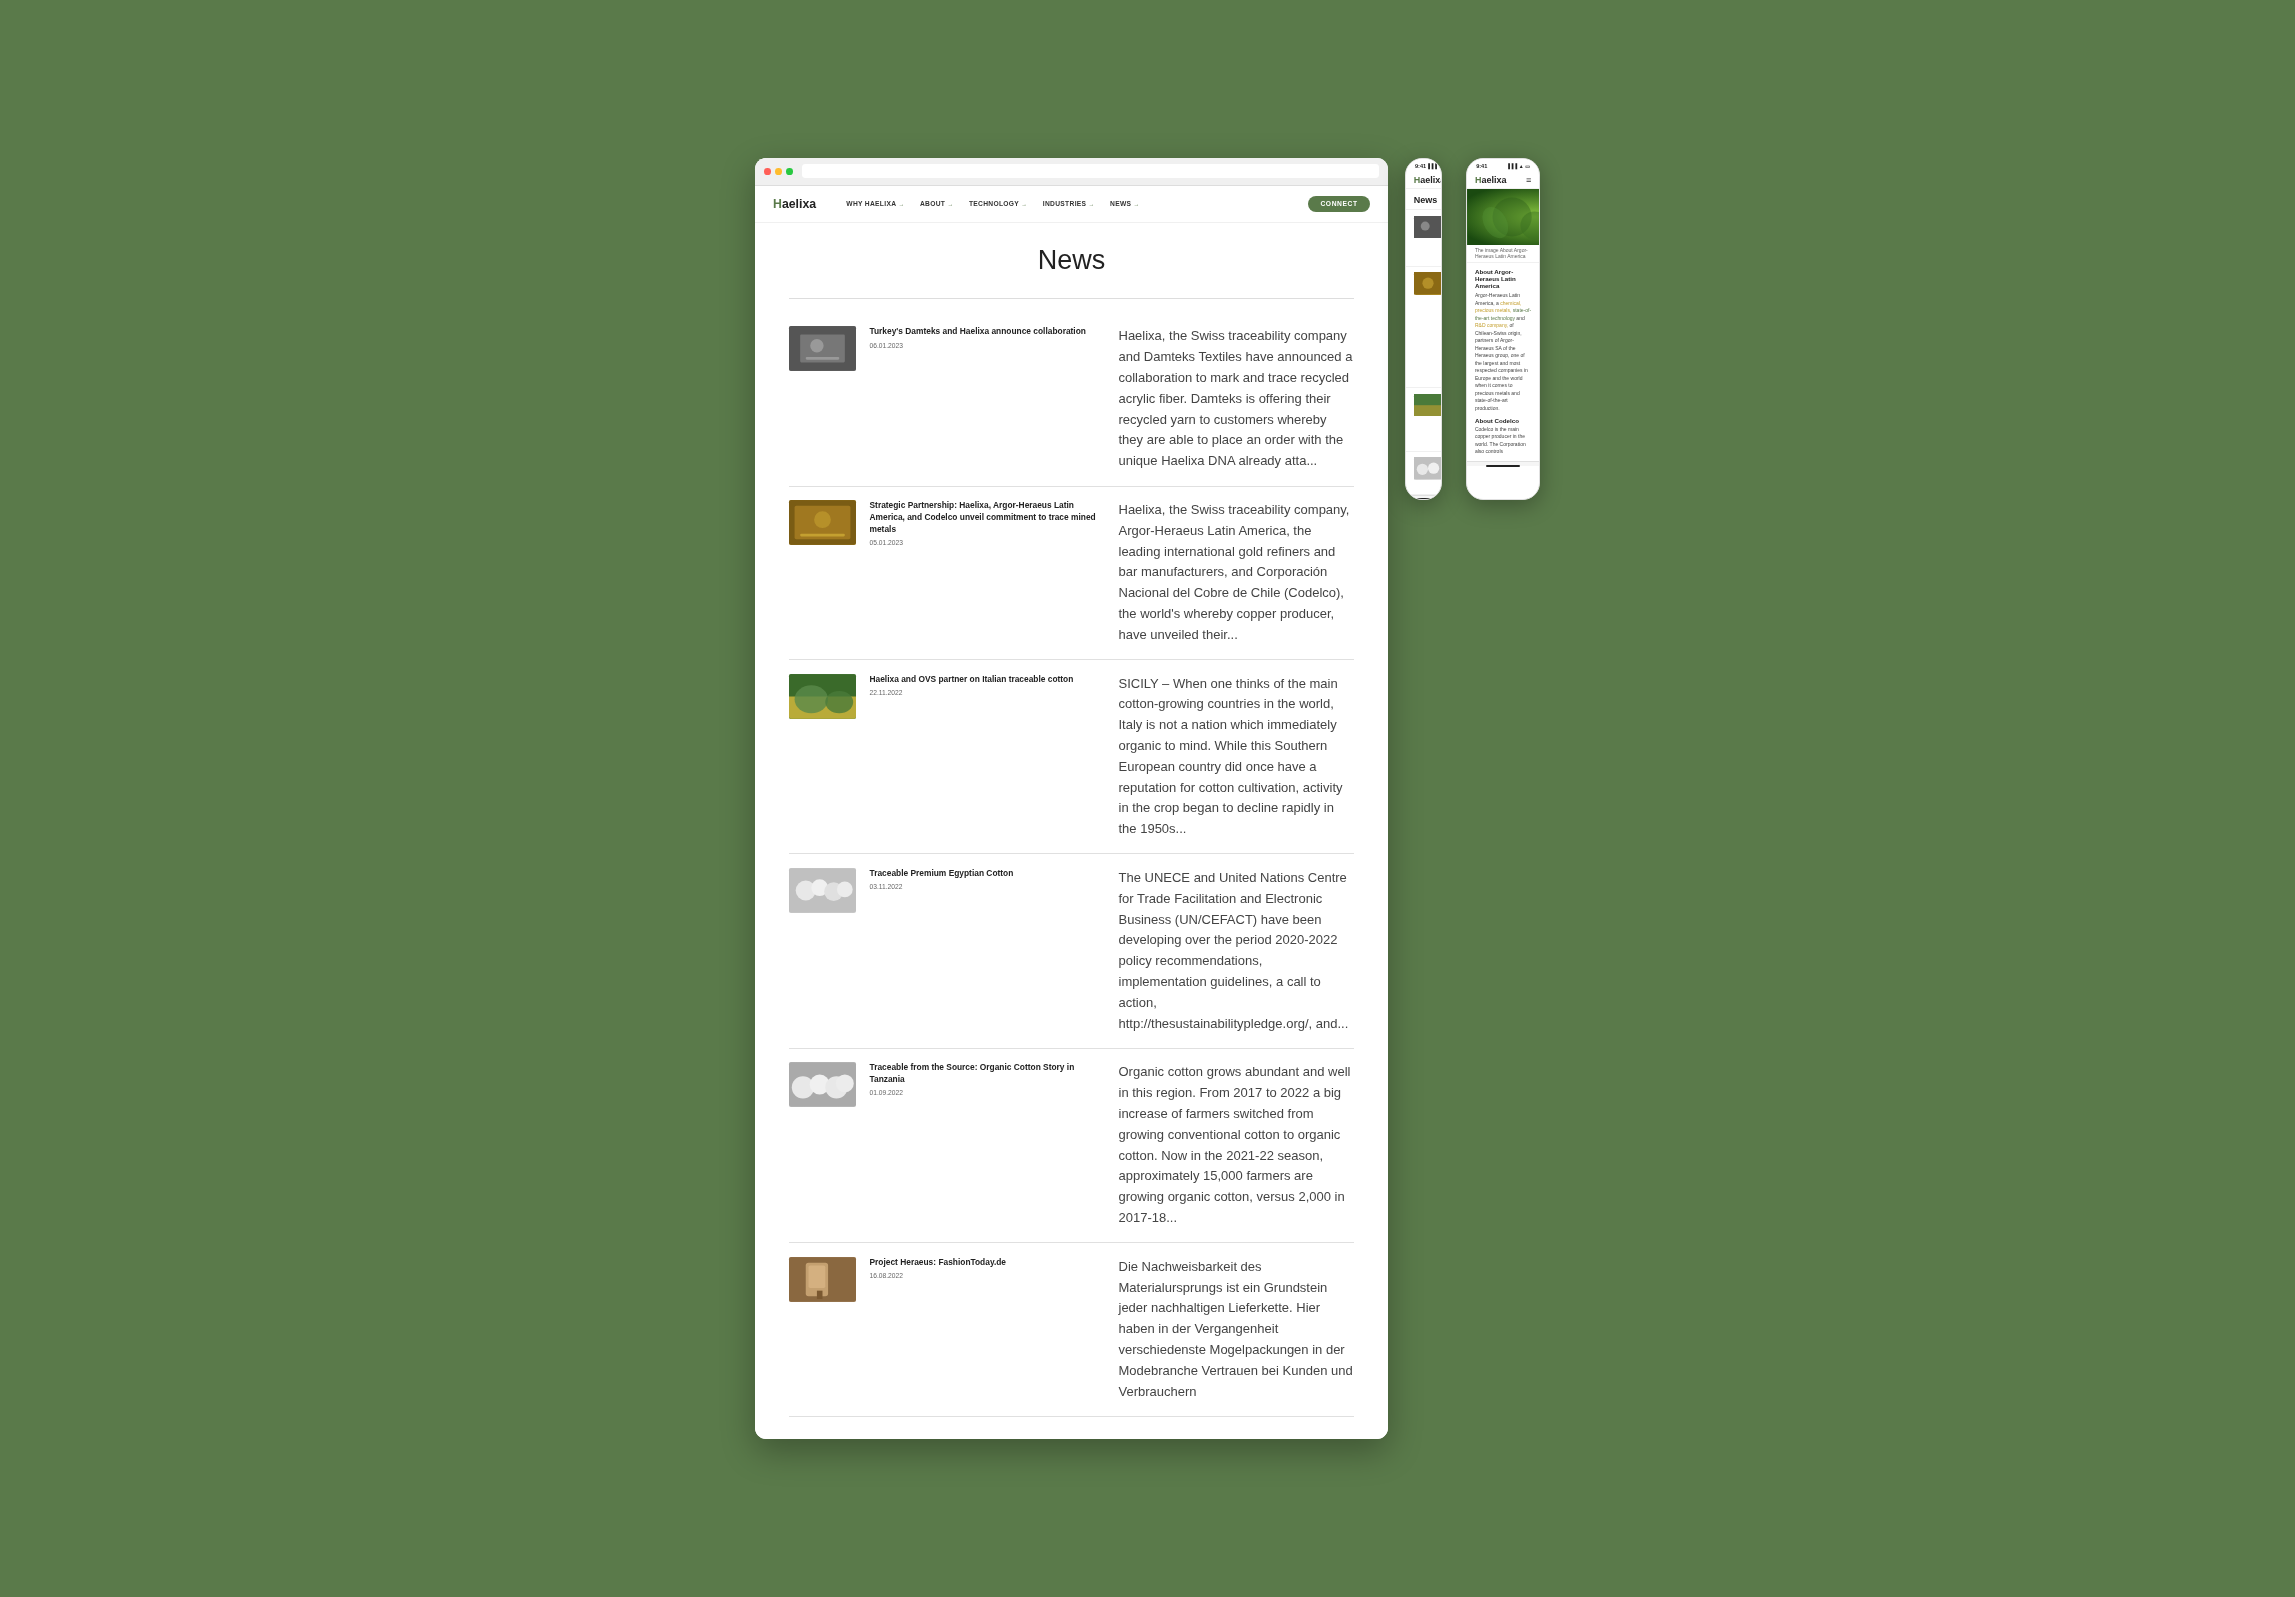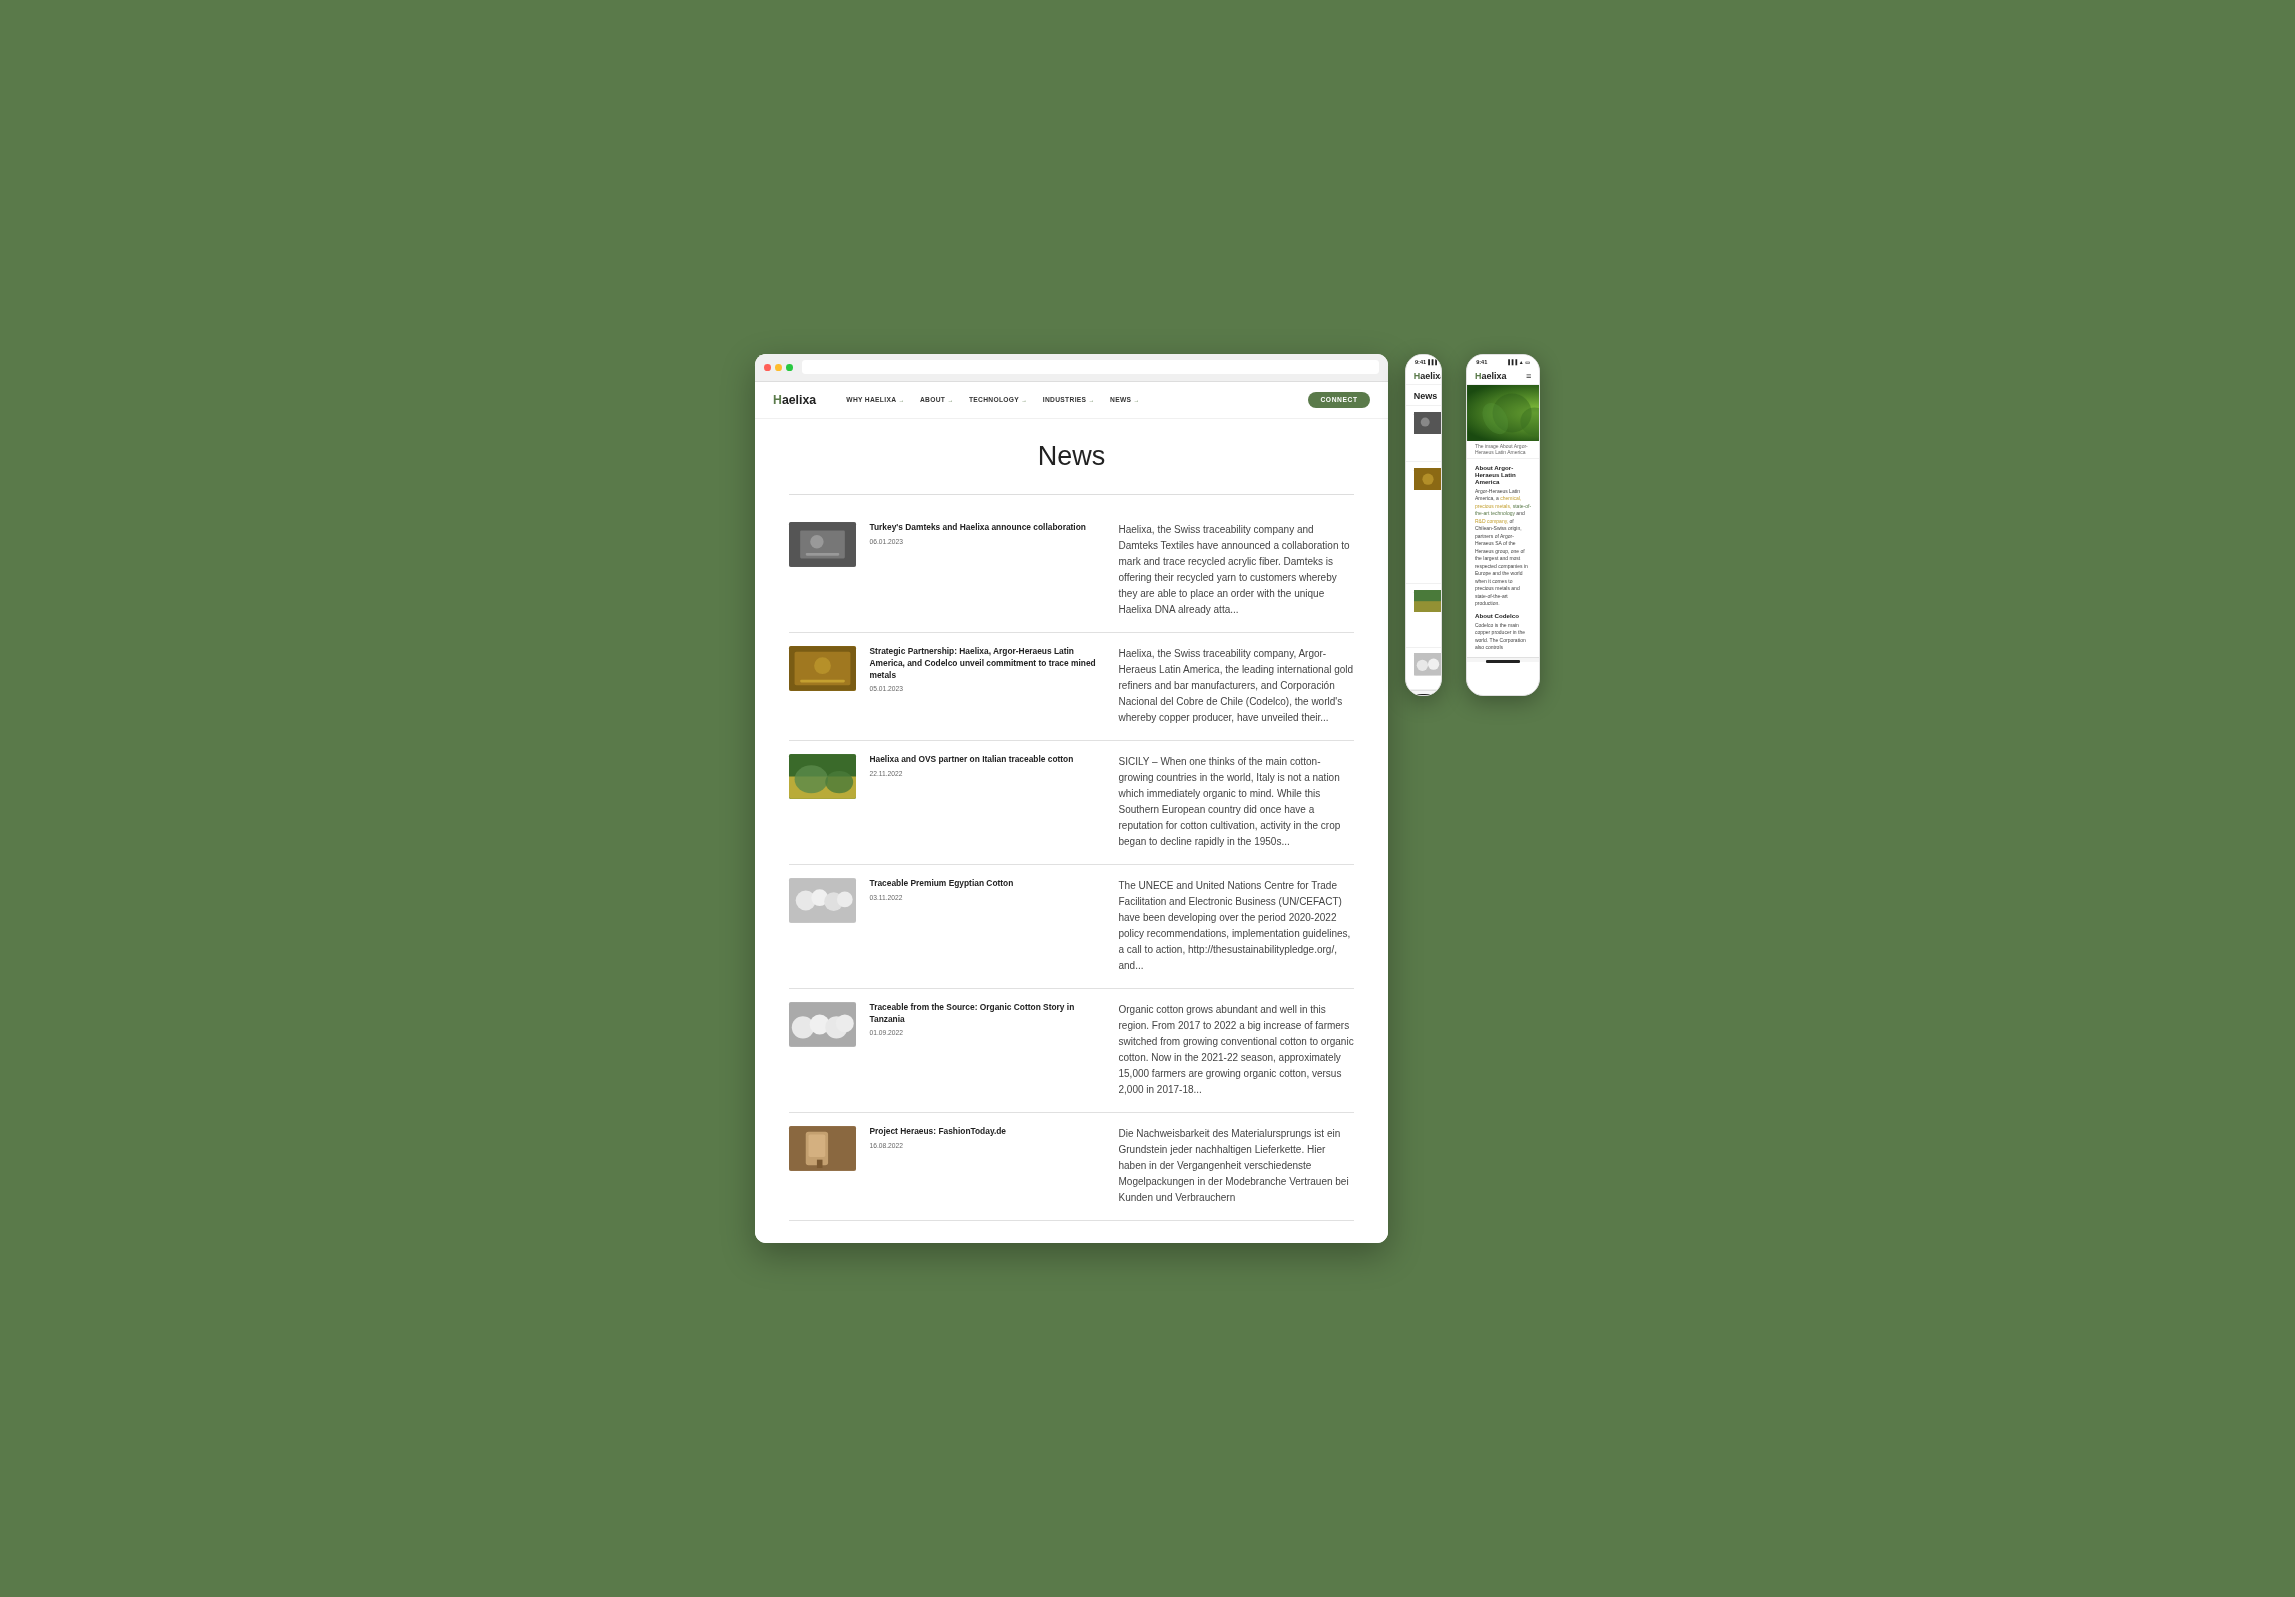--- a/index.html
+++ b/index.html
@@ -187,21 +187,21 @@
       color: #222;
       line-height: 1.4;
     }
 
     .news-date {
       font-size: 6.7px;
       color: #666;
     }
 
     .news-excerpt {
-      font-size: 10px;
+      font-size: 13px;
       color: #444;
       line-height: 1.6;
     }
 
     
     .mobile-screens {
       display: flex;
       flex-direction: row;
       gap: 24px;
       width: 135px;

